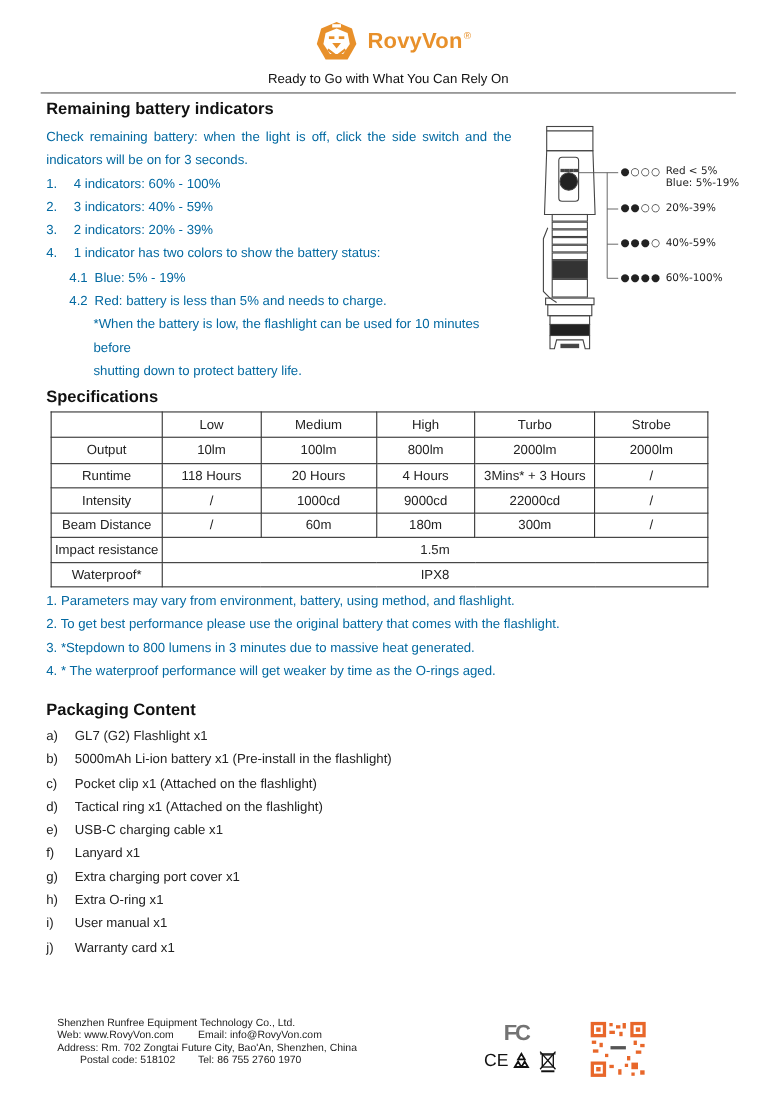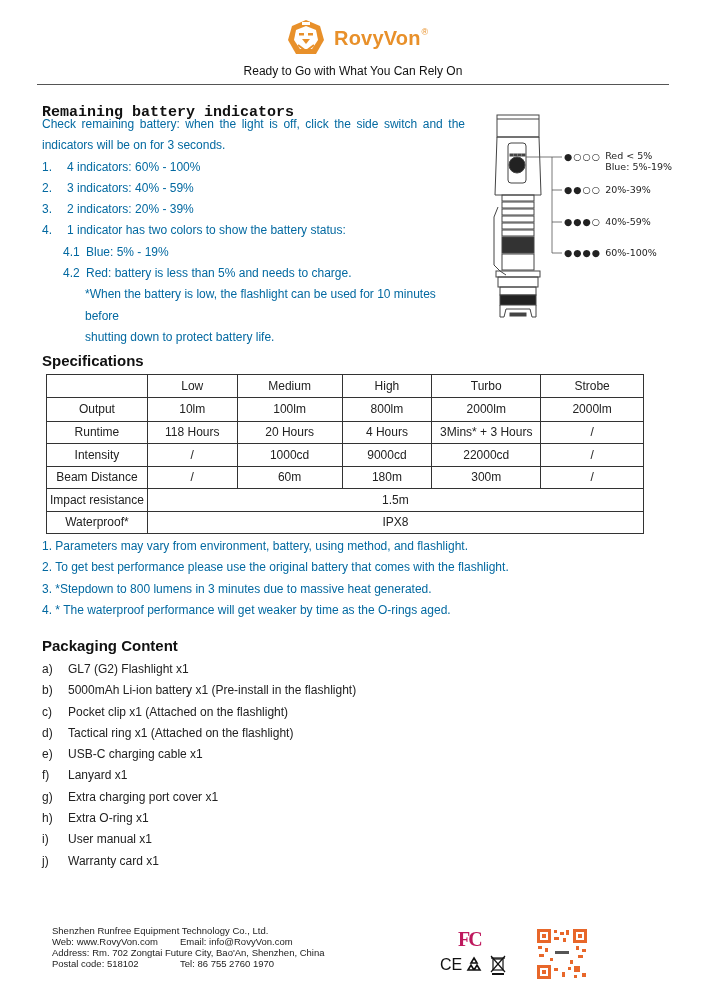--- a/index.html
+++ b/index.html
@@ -12,21 +12,21 @@
   .logo-wrap { left: 286px; top: 17px; height: 42px; display: flex; align-items: center; }
   .logo-text { font-weight: bold; font-size: 20px; color: #e8902a; margin-left: 8px; letter-spacing: 0.2px; }
   .logo-reg { font-size: 9px; color: #e8902a; vertical-align: top; position: relative; top: -6px; margin-left: 1px; }
   .tagline { left: 0; width: 706px; top: 64px; text-align: center; font-size: 12px; color: #111; }
   .hr { left: 37px; width: 632px; top: 84px; height: 0; border-top: 1.3px solid #555; }
 
   h2 { margin: 0; font-size: 15px; font-weight: bold; color: #111; }
   .para { font-size: 12px; line-height: 21.3px; color: #0369a1; }
 
   
-  .sec1-title { left: 42px; top: 104px; font-family: Liberation Mono, monospace; }
+  .sec1-title { left: 42px; top: 91px; }
   .sec1-body { left: 42px; top: 114px; width: 423px; }
   .justify { text-align: justify; text-align-last: justify; }
   .ol-row { display: flex; }
   .ol-num { width: 25px; }
   .sub-row { padding-left: 21px; display: flex; }
   .sub-num { width: 23px; }
   .note-row { padding-left: 43px; }
 
   
   .fig { left: 480px; top: 105px; width: 200px; height: 225px; }
@@ -280,25 +280,25 @@
   <div class="pack-row">
       <span class="pack-letter">j)</span>
       <span>Warranty card x1</span>
     </div>
 </div>
 
 <div class="abs footer">
   <div>Shenzhen Runfree Equipment Technology Co., Ltd.</div>
   <div><span style="display:inline-block;width:128px;">Web: www.RovyVon.com</span><span>Email: info@RovyVon.com</span></div>
   <div>Address: Rm. 702 Zongtai Future City, Bao'An, Shenzhen, China</div>
-  <div><span style="display:inline-block;width:128px;">Postal code: 518102</span><span>Tel: 86 755 2760 1970</span></div>
+  <div><span style="display:inline-block;width:128px;text-align:center;">Postal code: 518102</span><span>Tel: 86 755 2760 1970</span></div>
 </div>
 
 <div class="abs cert">
-  <div style="position:absolute;left:20px;top:0;font-weight:bold;font-size:20px;letter-spacing:-2px;color:#be185d;font-family:Liberation Serif, serif;">FC</div>
+  <div style="position:absolute;left:20px;top:0;font-weight:bold;font-size:20px;letter-spacing:-2px;color:#737373;">FC</div>
   <div style="position:absolute;left:2px;top:28px;font-size:16px;color:#111;">CE</div>
   <svg width="18" height="18" viewBox="0 0 18 18" style="position:absolute;left:27px;top:28px;">
     <path d="M9 2 L12 7 L6 7 Z M3 14 L6 9 L9 14 Z M15 14 L9 14 L12 9 Z" fill="none" stroke="#111" stroke-width="1.6"></path>
   </svg>
   <svg width="16" height="20" viewBox="0 0 16 20" style="position:absolute;left:52px;top:27px;">
     <rect x="3" y="4" width="10" height="11" fill="none" stroke="#111" stroke-width="1.2"></rect>
     <line x1="1" y1="3" x2="15" y2="3" stroke="#111" stroke-width="1.2"></line>
     <line x1="1" y1="1" x2="15" y2="17" stroke="#111" stroke-width="1.2"></line>
     <line x1="15" y1="1" x2="1" y2="17" stroke="#111" stroke-width="1.2"></line>
     <rect x="2" y="18" width="12" height="2" fill="#111"></rect>

